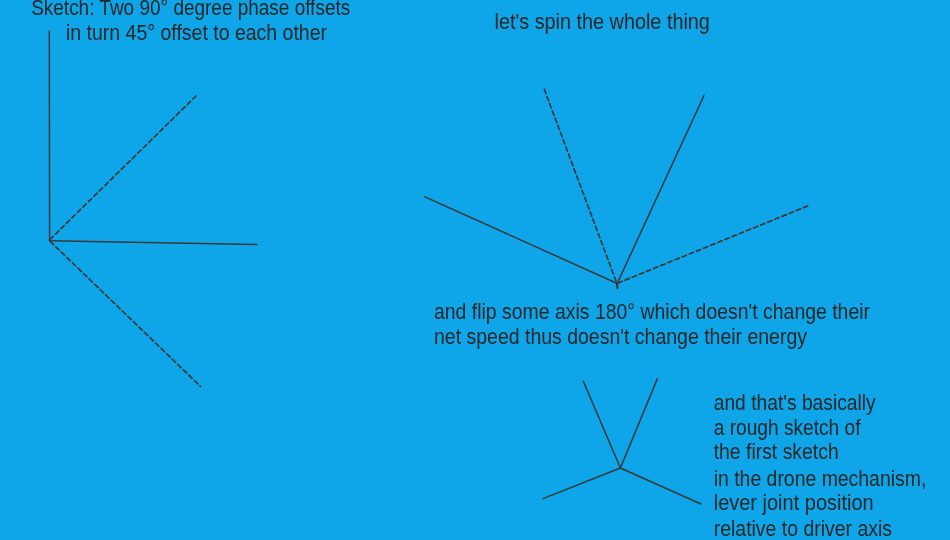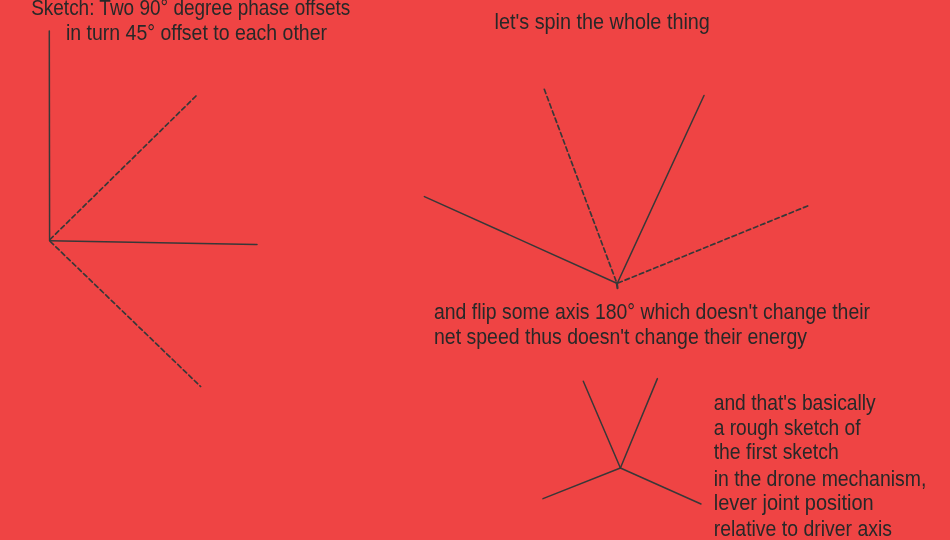--- a/index.html
+++ b/index.html
@@ -1,16 +1,16 @@
 <!DOCTYPE html>
 <html><head>
 <meta charset="utf-8">
 <style>
   html,body{margin:0;padding:0;background:#fcfcfc;}
-  #stage{position:relative;width:950px;height:540px;background:#ef4444;overflow:hidden;}
+  #stage{position:relative;width:950px;height:540px;background:#0ea5e9;overflow:hidden;}
   svg{display:block;}
   text{font-family:"Liberation Sans",sans-serif;font-size:22px;fill:#282828;}
 </style>
 </head>
 <body>
 <div id="stage">
 <svg width="950" height="540" viewBox="0 0 950 540">
 
   <g stroke="#383838" stroke-width="1.5" fill="none" stroke-linecap="round">
     <path d="M49.3,31 L49.6,240.5"></path>

